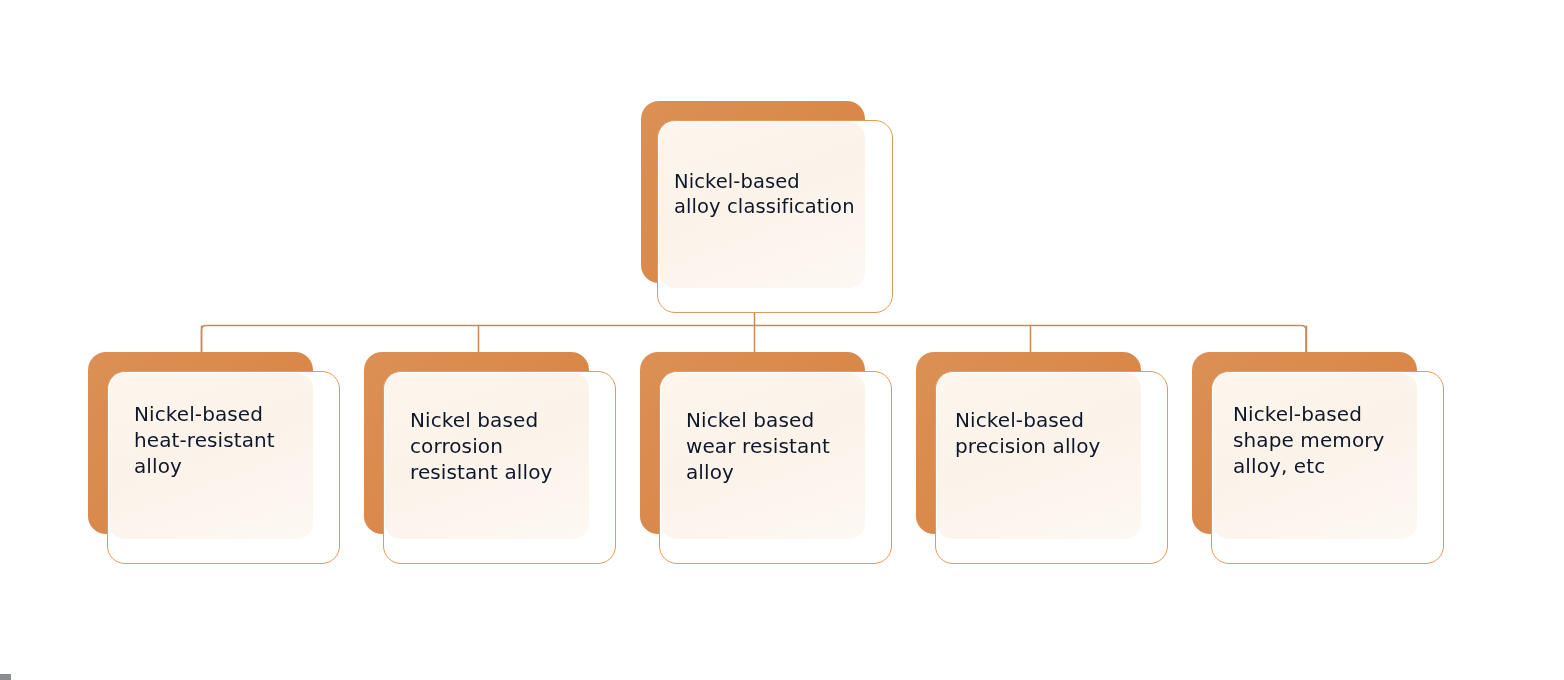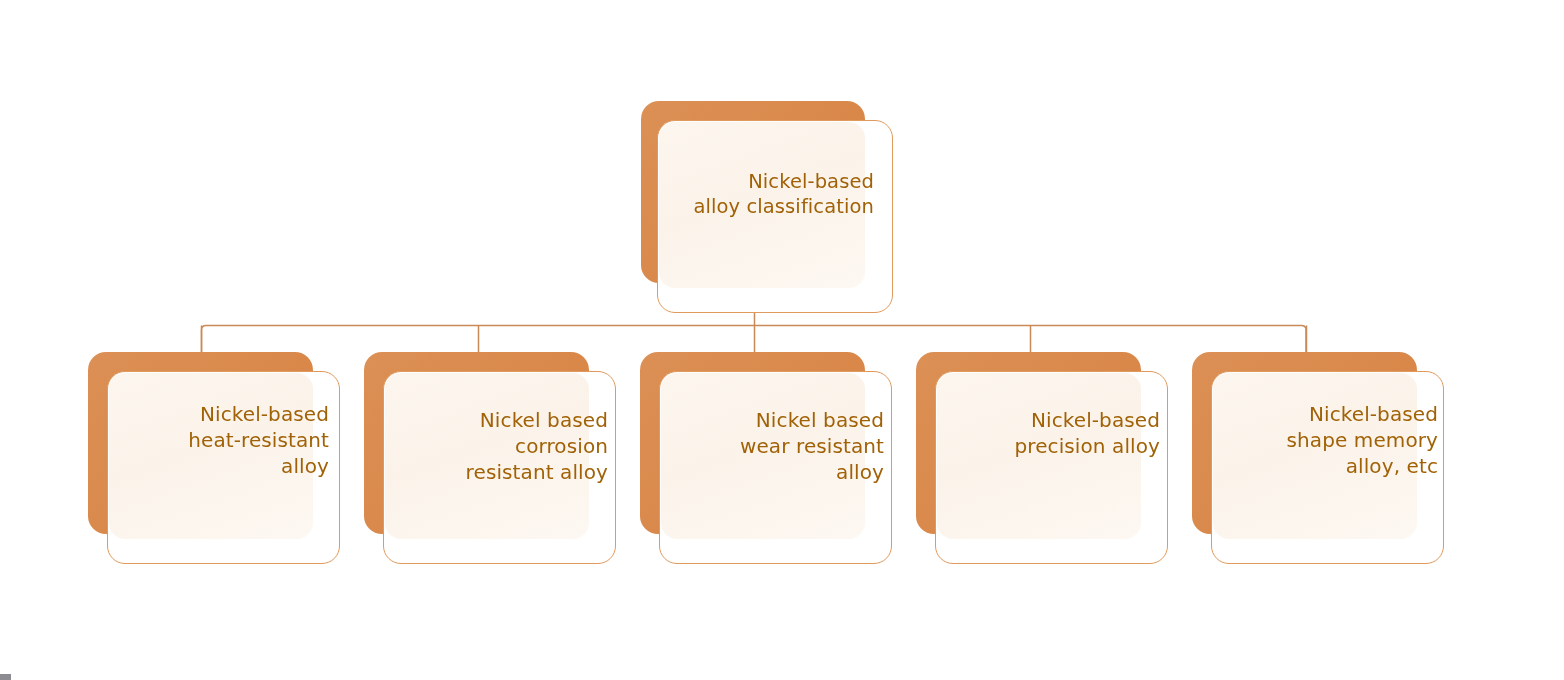--- a/index.html
+++ b/index.html
@@ -53,26 +53,25 @@
   
   .node .panel {
     position: absolute;
     border-radius: 16px;
     background: linear-gradient(160deg, #fdf6ee 0%, #fbf3ea 45%, #fdf8f2 100%);
   }
 
   
   .node .label {
     position: absolute;
-    color: #a16207;
+    color: #0f172a;
     line-height: 1.30;
     white-space: pre-line;
     letter-spacing: 0.1px;
     font-weight: 400;
-    text-align: right;
   }
 
   
   #node-root .label { font-size: 19.5px; }
   .node.child .label { font-size: 20px; }
 
   
   #corner-artifact {
     position: absolute;
     left: 0;

